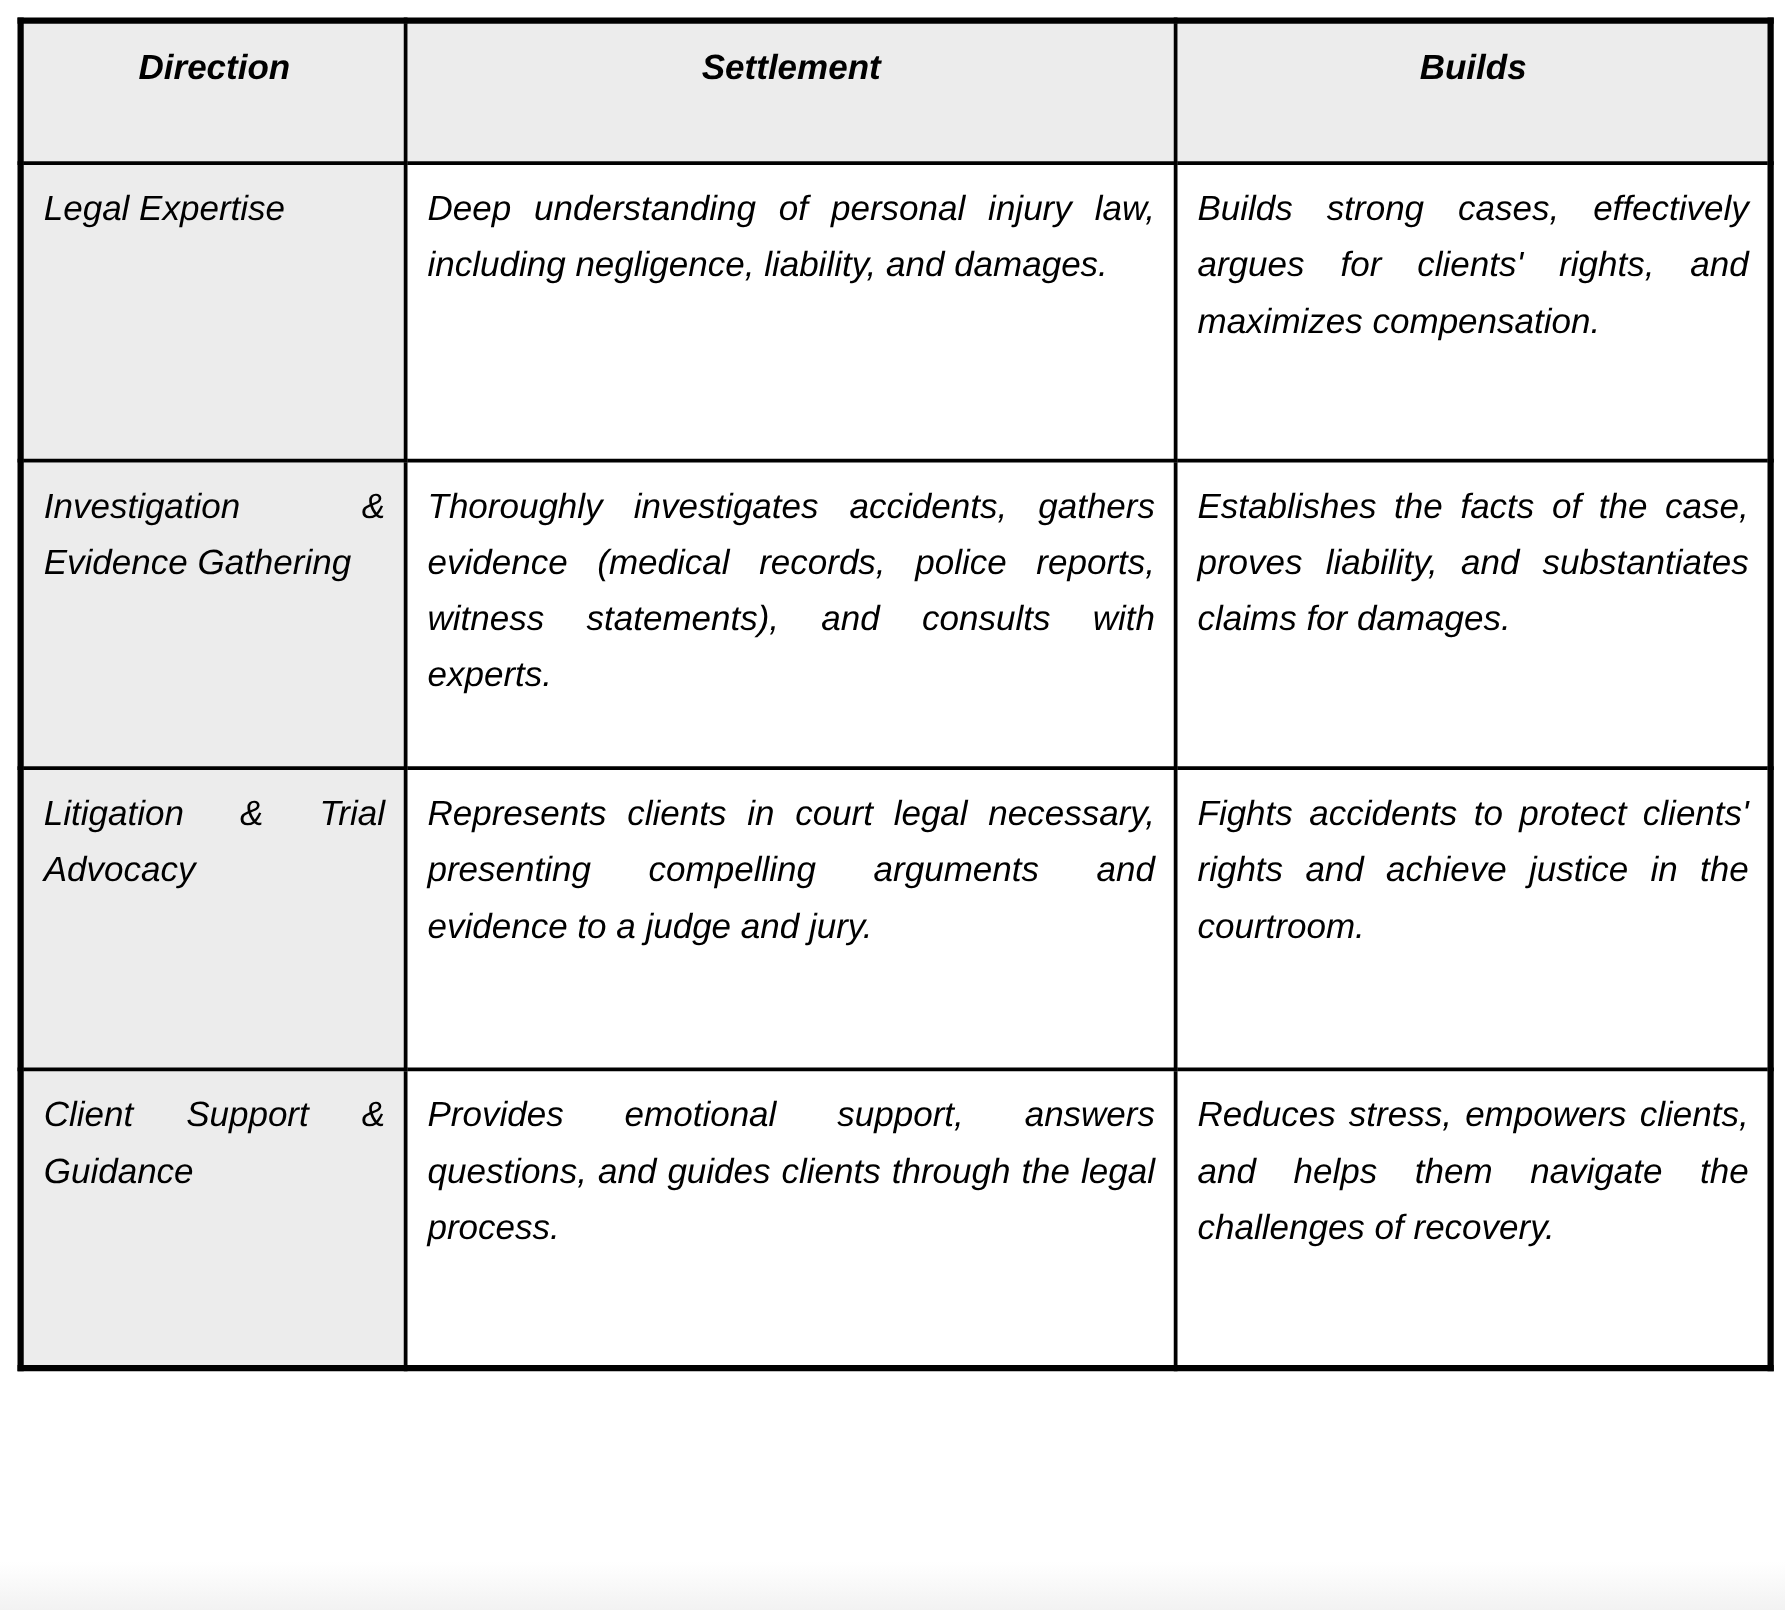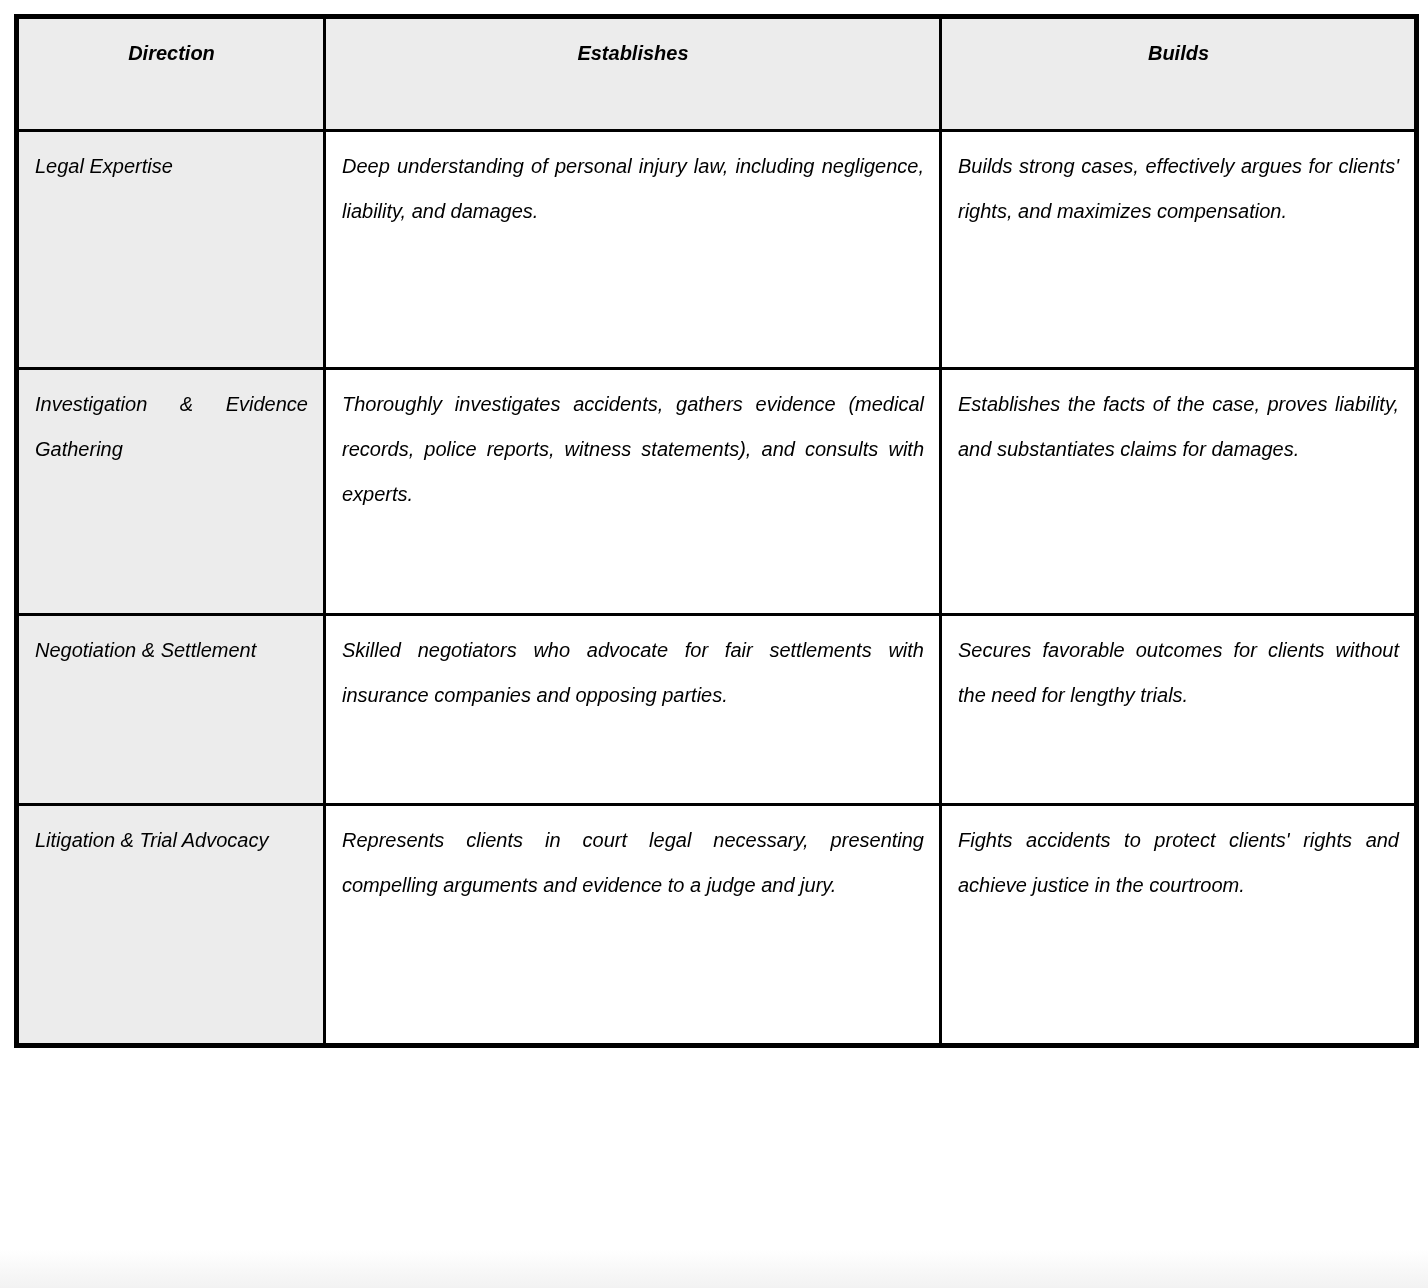--- a/index.html
+++ b/index.html
@@ -26,21 +26,21 @@
   }
   table.info-table, table.info-table th, table.info-table td {
     border: 3px solid #000000;
   }
   table.info-table {
     border: 5px solid #000000;
   }
   th, td {
     vertical-align: top;
     padding: 12px 15px 12px 16px;
-    font-size: 20px;
+    font-size: 28px;
     line-height: 45px;
     font-style: italic;
     color: #000000;
     overflow: hidden;
   }
   th {
     text-align: center;
     font-weight: bold;
     background: #ececec;
     height: 86px;
@@ -68,40 +68,40 @@
 <div class="page">
   <table class="info-table">
     <colgroup>
       <col style="width:308px">
       <col style="width:616px">
       <col style="width:476px">
     </colgroup>
     <thead>
       <tr class="header-row">
         <th>Direction</th>
-        <th>Establishes</th>
+        <th>Settlement</th>
         <th>Builds</th>
       </tr>
     </thead>
     <tbody>
       <tr class="row-1">
         <td class="dir-cell">Legal Expertise</td>
         <td class="body-cell">Deep understanding of personal injury law, including negligence, liability, and damages.</td>
         <td class="body-cell">Builds strong cases, effectively argues for clients' rights, and maximizes compensation.</td>
       </tr>
       <tr class="row-2">
         <td class="dir-cell">Investigation &amp; Evidence Gathering</td>
         <td class="body-cell">Thoroughly investigates accidents, gathers evidence (medical records, police reports, witness statements), and consults with experts.</td>
         <td class="body-cell">Establishes the facts of the case, proves liability, and substantiates claims for damages.</td>
       </tr>
-      <tr class="row-3">
-        <td class="dir-cell">Negotiation &amp; Settlement</td>
-        <td class="body-cell">Skilled negotiators who advocate for fair settlements with insurance companies and opposing parties.</td>
-        <td class="body-cell">Secures favorable outcomes for clients without the need for lengthy trials.</td>
-      </tr>
       <tr class="row-4">
         <td class="dir-cell">Litigation &amp; Trial Advocacy</td>
         <td class="body-cell">Represents clients in court legal necessary, presenting compelling arguments and evidence to a judge and jury.</td>
         <td class="body-cell">Fights accidents to protect clients' rights and achieve justice in the courtroom.</td>
+      </tr>
+      <tr class="row-5">
+        <td class="dir-cell">Client Support &amp; Guidance</td>
+        <td class="body-cell">Provides emotional support, answers questions, and guides clients through the legal process.</td>
+        <td class="body-cell">Reduces stress, empowers clients, and helps them navigate the challenges of recovery.</td>
       </tr>
     </tbody>
   </table>
 </div>
 
 </body></html>

